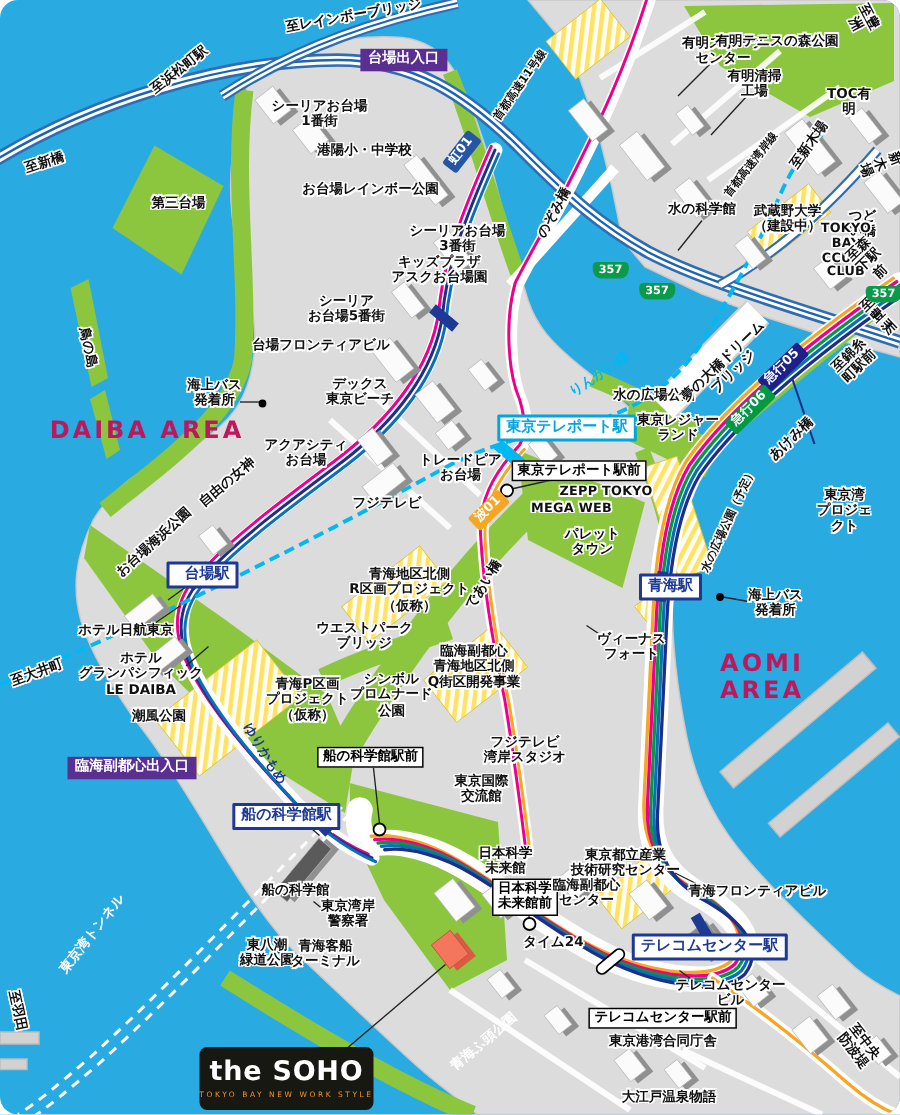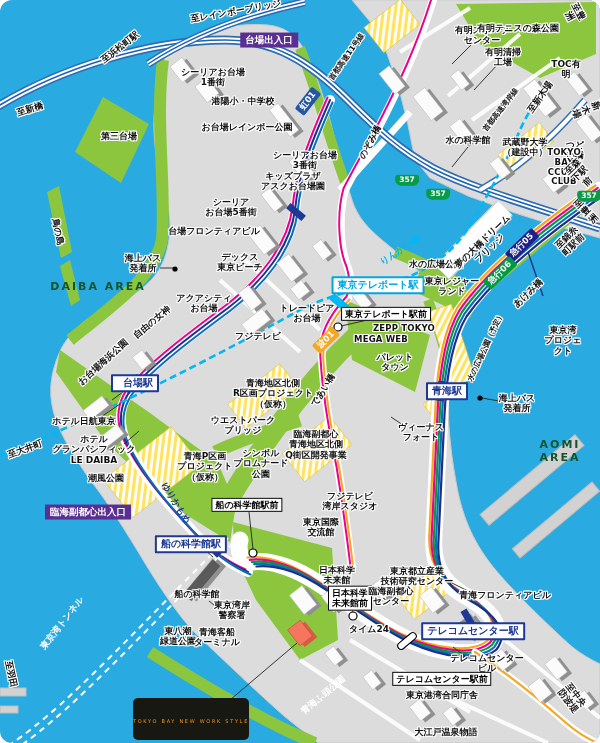--- a/index.html
+++ b/index.html
@@ -10,21 +10,21 @@
   .L{position:absolute;white-space:pre-line;text-align:center;font-weight:bold;
      line-height:1.15;pointer-events:none;}
   .t{font-size:9px;color:#111;
      text-shadow:1px 0 0 #fff,-1px 0 0 #fff,0 1px 0 #fff,0 -1px 0 #fff,
                  1px 1px 0 #fff,-1px -1px 0 #fff,1px -1px 0 #fff,-1px 1px 0 #fff;}
   .sm{font-size:7.5px;}
   .lat{font-size:8.5px;letter-spacing:.2px;}
   .wht{color:#fff;text-shadow:none;}
   .cyn{color:#00b9f2;text-shadow:none;font-size:9px;}
   .nvy{color:#1d3993;font-size:9px;}
-  .area{font-size:11px;color:#14532d;letter-spacing:2px;text-shadow:none;}
+  .area{font-size:16px;color:#be185d;letter-spacing:2px;text-shadow:none;}
   .sta{font-size:10px;color:#1d3993;background:#fff;border:2px solid #1d3993;
        padding:1px 4px;border-radius:1px;}
   .sta.cyan{color:#00a6e0;border-color:#00a6e0;}
   .bus{font-size:9px;color:#000;background:#fff;border:1.2px solid #000;padding:1px 3px;}
   .ent{font-size:9.5px;color:#fff;background:#5b2e91;padding:2px 5px;}
   .bdg{font-size:8.5px;color:#fff;padding:1px 4px;border-radius:2px;}
   .bdg.navy{background:#1d2088;} .bdg.grn{background:#009944;}
   .bdg.org{background:#f5a623;} .bdg.blu{background:#2456a5;}
   .shield{font-size:7.5px;color:#fff;background:#0a9a4a;padding:1px 4px;
           border-radius:3px 3px 6px 6px;}
@@ -471,21 +471,21 @@
       <span class="L t" style="left: 528px; top: 293px; transform: translate(-50%, -50%) rotate(-44deg);">あけみ橋</span>
       <span class="L t" style="left: 580px; top: 174px; transform: translate(-50%, -50%) rotate(-44deg);">至森下駅前</span>
       <span class="L t" style="left: 586px; top: 211px; transform: translate(-50%, -50%) rotate(-44deg);">至豊洲</span>
       <span class="L t" style="left: 570px; top: 241px; transform: translate(-50%, -50%) rotate(-44deg);">至錦糸町駅前</span>
       <span class="L t" style="left: 563px; top: 341px; transform: translate(-50%, -50%) rotate(0deg);">東京湾
 プロジェクト</span>
       <span class="L sta" style="left: 447px; top: 391px; transform: translate(-50%, -50%) rotate(0deg);">青海駅</span>
       <span class="L t sm" style="left: 486px; top: 347px; transform: translate(-50%, -50%) rotate(-65deg);">水の広場公園（予定）</span>
       <span class="L t" style="left: 421px; top: 432px; transform: translate(-50%, -50%) rotate(0deg);">ヴィーナス
 フォート</span>
-      <span class="L area" style="left: 560px; top: 452px; transform: translate(-50%, -50%) rotate(0deg);">AOMI AREA</span>
+      <span class="L area" style="left: 508px; top: 452px; transform: translate(-50%, -50%) rotate(0deg);">AOMI AREA</span>
       <span class="L t" style="left: 517px; top: 403px; transform: translate(-50%, -50%) rotate(0deg);">海上バス
 発着所</span>
       <span class="L L nvy" style="left: 176px; top: 503px; transform: translate(-50%, -50%) rotate(58deg);">ゆりかもめ</span>
       <span class="L sta" style="left: 135px; top: 383px; transform: translate(-50%, -50%) rotate(0deg); padding-left: 10px;">台場駅</span>
       <span class="L t" style="left: 84px; top: 421px; transform: translate(-50%, -50%) rotate(0deg);">ホテル日航東京</span>
       <span class="L t" style="left: 94px; top: 450px; transform: translate(-50%, -50%) rotate(0deg);">ホテル
 グランパシフィック
 LE DAIBA</span>
       <span class="L t" style="left: 106px; top: 478px; transform: translate(-50%, -50%) rotate(0deg);">潮風公園</span>
       <span class="L t" style="left: 25px; top: 449px; transform: translate(-50%, -50%) rotate(-20deg);">至大井町</span>
@@ -539,15 +539,16 @@
       <span class="L t" style="left: 446px; top: 732px; transform: translate(-50%, -50%) rotate(0deg);">大江戸温泉物語</span>
       <span class="L t" style="left: 505px; top: 595px; transform: translate(-50%, -50%) rotate(0deg);">青海フロンティアビル</span>
       <span class="L L wht t wht" style="left: 323px; top: 695px; transform: translate(-50%, -50%) rotate(-40deg);">青海ふ頭公園</span>
       <span class="L t" style="left: 572px; top: 698px; transform: translate(-50%, -50%) rotate(52deg);">至中央防波堤</span>
       <span class="L shield" style="left: 407px; top: 180px; transform: translate(-50%, -50%) rotate(0deg);">357</span>
       <span class="L shield" style="left: 438px; top: 194px; transform: translate(-50%, -50%) rotate(0deg);">357</span>
       <span class="L shield" style="left: 589px; top: 196px; transform: translate(-50%, -50%) rotate(0deg);">357</span>
     </div>
 
 <div id="soho-logo">
+  <div id="soho-main">the SOHO</div>
   <div id="soho-sub">TOKYO BAY NEW WORK STYLE</div>
 </div>
 </div>
 
 </body></html>

